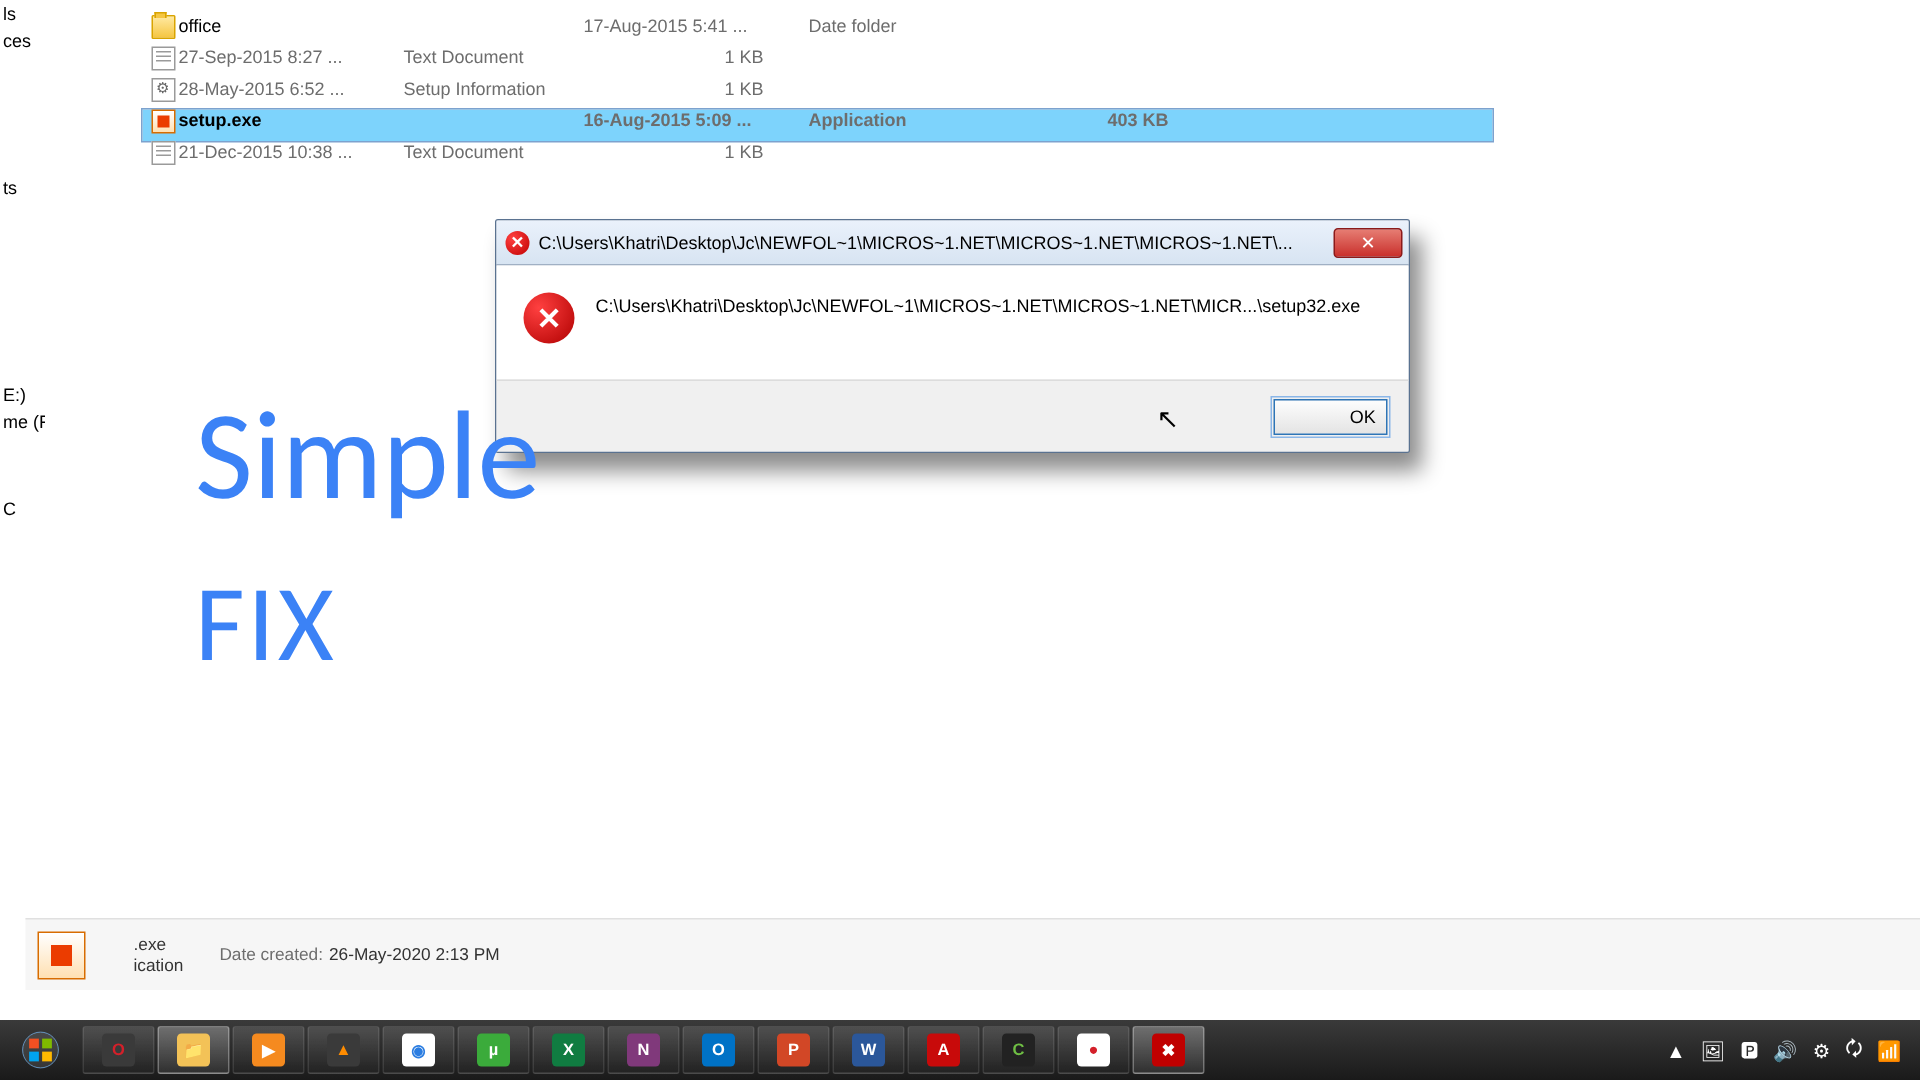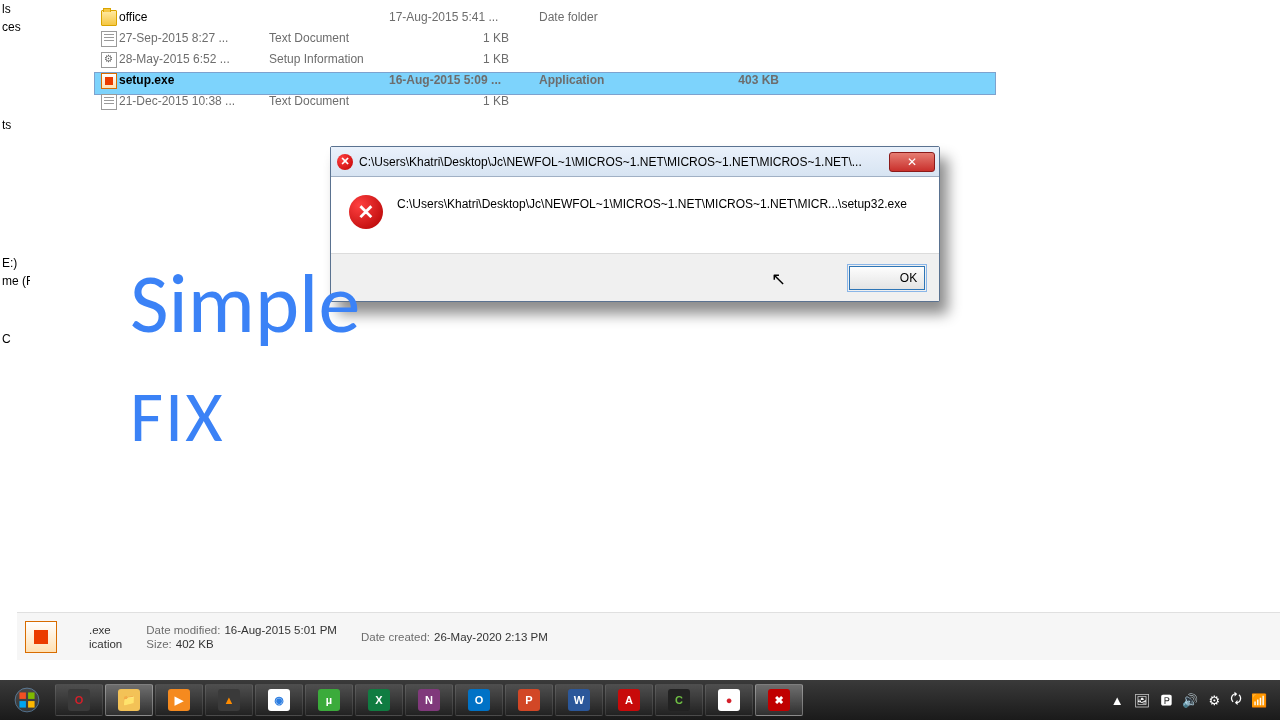--- a/index.html
+++ b/index.html
@@ -211,24 +211,20 @@
 <div class="overlay-big ovl1">Simple</div>
 <div class="overlay-big ovl2">FIX</div>
 
 <div class="details">
   <div class="det-icon"></div>
   <div class="col">
     <div><span>.exe</span></div>
     <div><span>ication</span></div>
   </div>
   <div class="col">
-    <div><span class="lbl">Date modified:</span><span>16-Aug-2015 5:01 PM</span></div>
-    <div><span class="lbl">Size:</span><span>402 KB</span></div>
-  </div>
-  <div class="col">
     <div><span class="lbl">Date created:</span><span>26-May-2020 2:13 PM</span></div>
   </div>
 </div>
 
 <div class="taskbar">
   <div class="start">
     <svg viewBox="0 0 48 48">
       <circle cx="24" cy="24" r="22" fill="rgba(255,255,255,.1)" stroke="#6fa8dc" stroke-width="1"></circle>
       <rect x="10" y="10" width="12" height="12" fill="#f25022"></rect>
       <rect x="26" y="10" width="12" height="12" fill="#7fba00"></rect>

